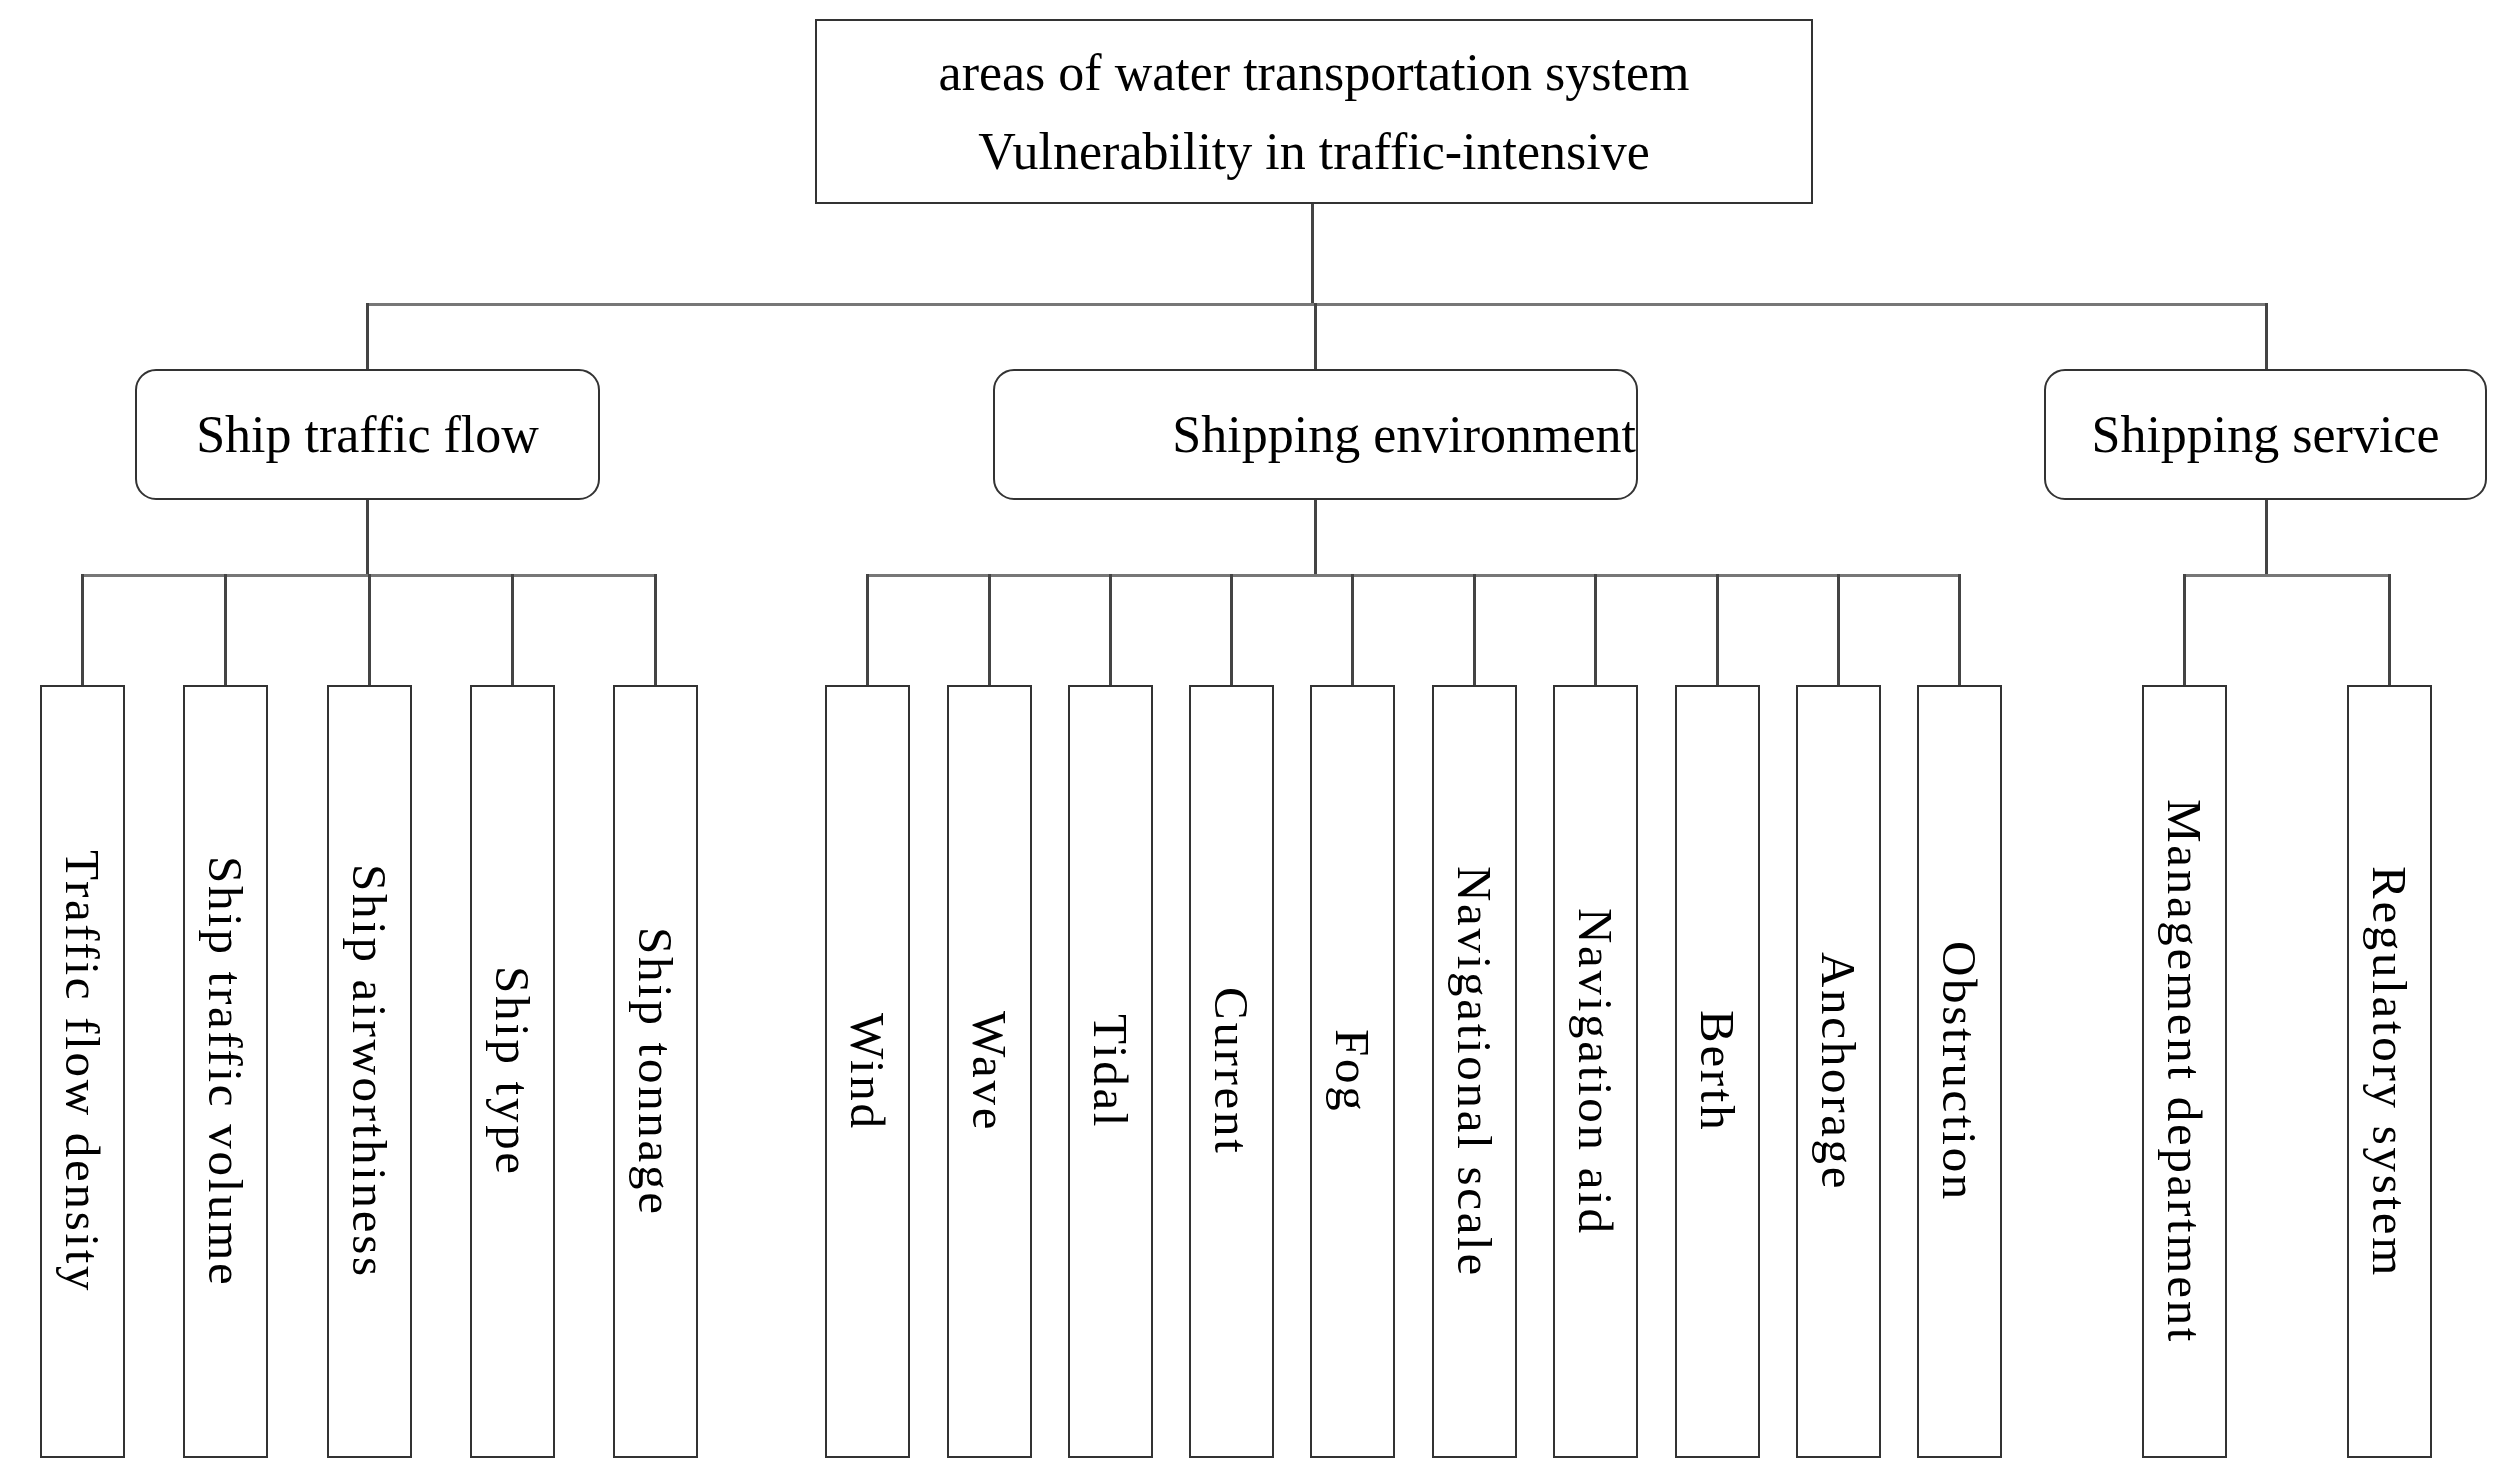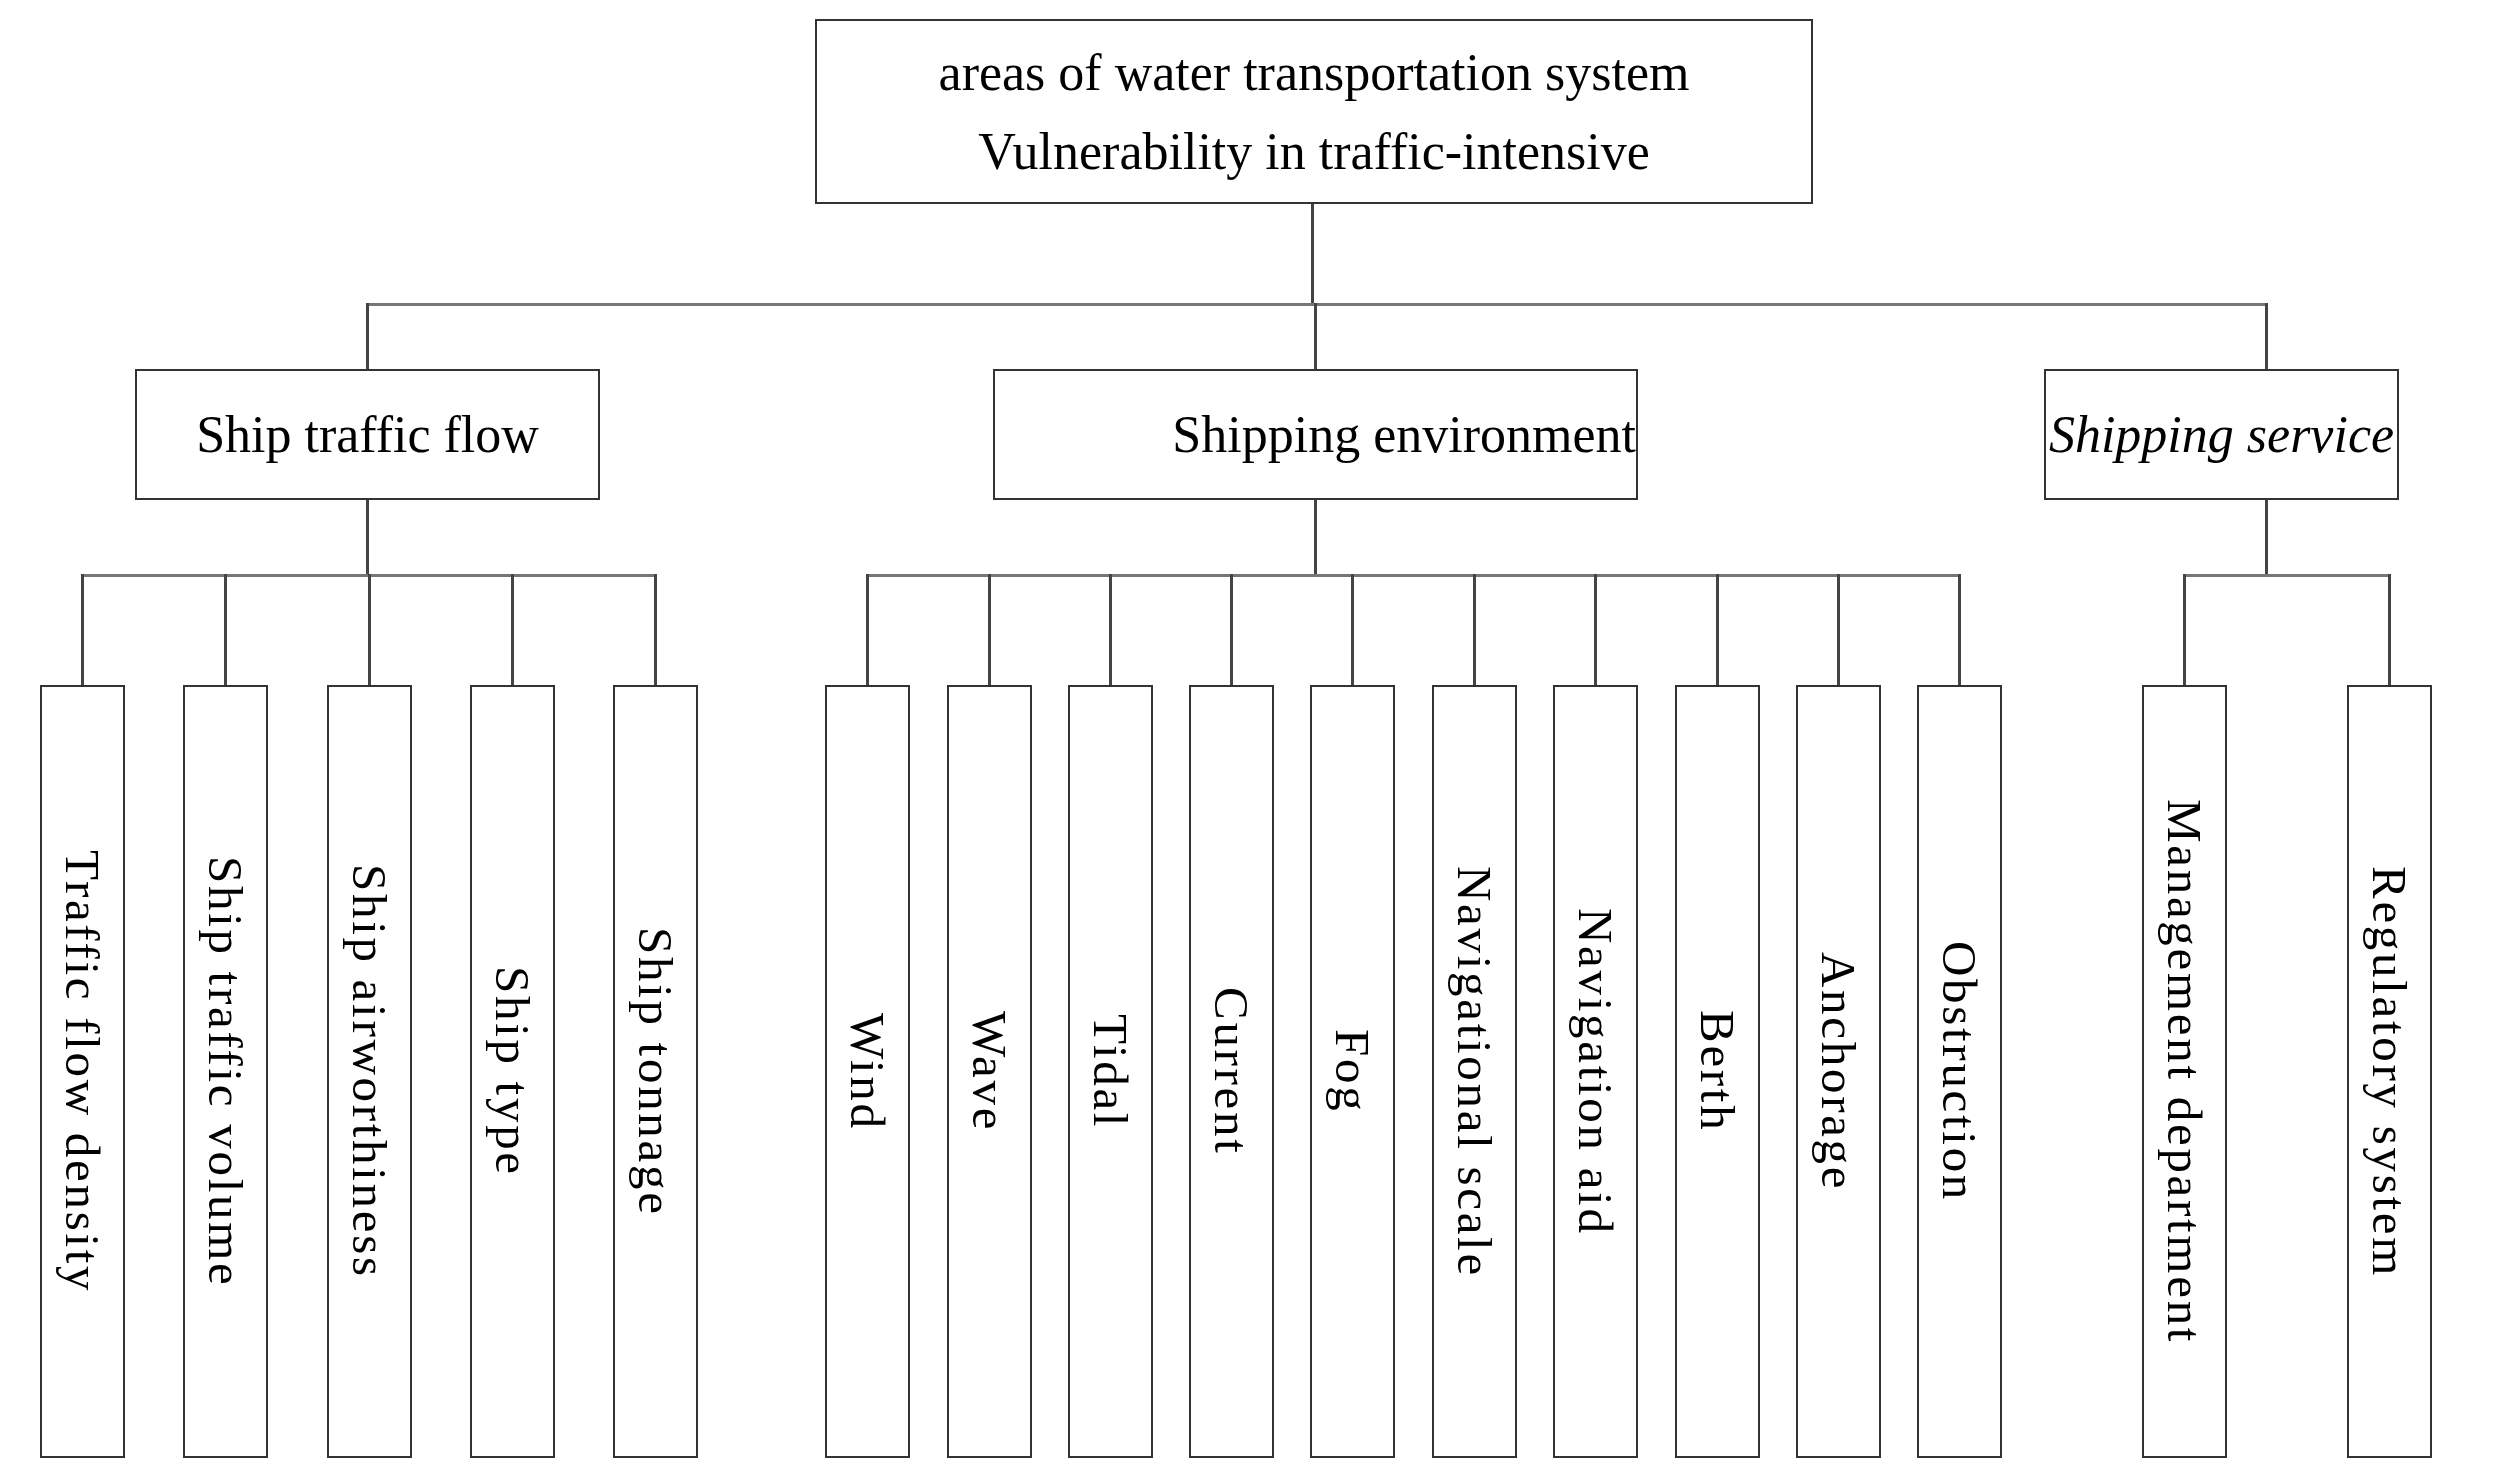--- a/index.html
+++ b/index.html
@@ -32,20 +32,21 @@
   .title-box {
     left: 815px; top: 19px; width: 998px; height: 185px;
     flex-direction: column;
     font-size: 52px;
     line-height: 79px;
   }
   .branch-box {
     top: 369px; height: 131px;
     font-size: 52px;
     white-space: nowrap;
+    border-radius: 21px;
   }
   .leaf-box {
     top: 685px; height: 773px; width: 85px;
     font-size: 49px;
   }
   .leaf-label {
     writing-mode: vertical-rl;
     letter-spacing: 2.7px;
     white-space: nowrap;
   }
@@ -55,21 +56,21 @@
     background: var(--drop-line);
   }
   .hline {
     position: absolute;
     height: 3.4px;
     background: var(--bus-line);
   }
   
   #b0 { left: 135px;  width: 465px; }
   #b1 { left: 993px; width: 645px; justify-content: flex-end; }
-  #b2 { left: 2044px; width: 355px; font-style: italic; }
+  #b2 { left: 2044px; width: 443px; }
 </style>
 </head>
 <body>
 
 <div id="canvas">
 
   <div class="node title-box">
     <span>areas of water transportation system</span>
     <span>Vulnerability in traffic-intensive</span>
   </div>

